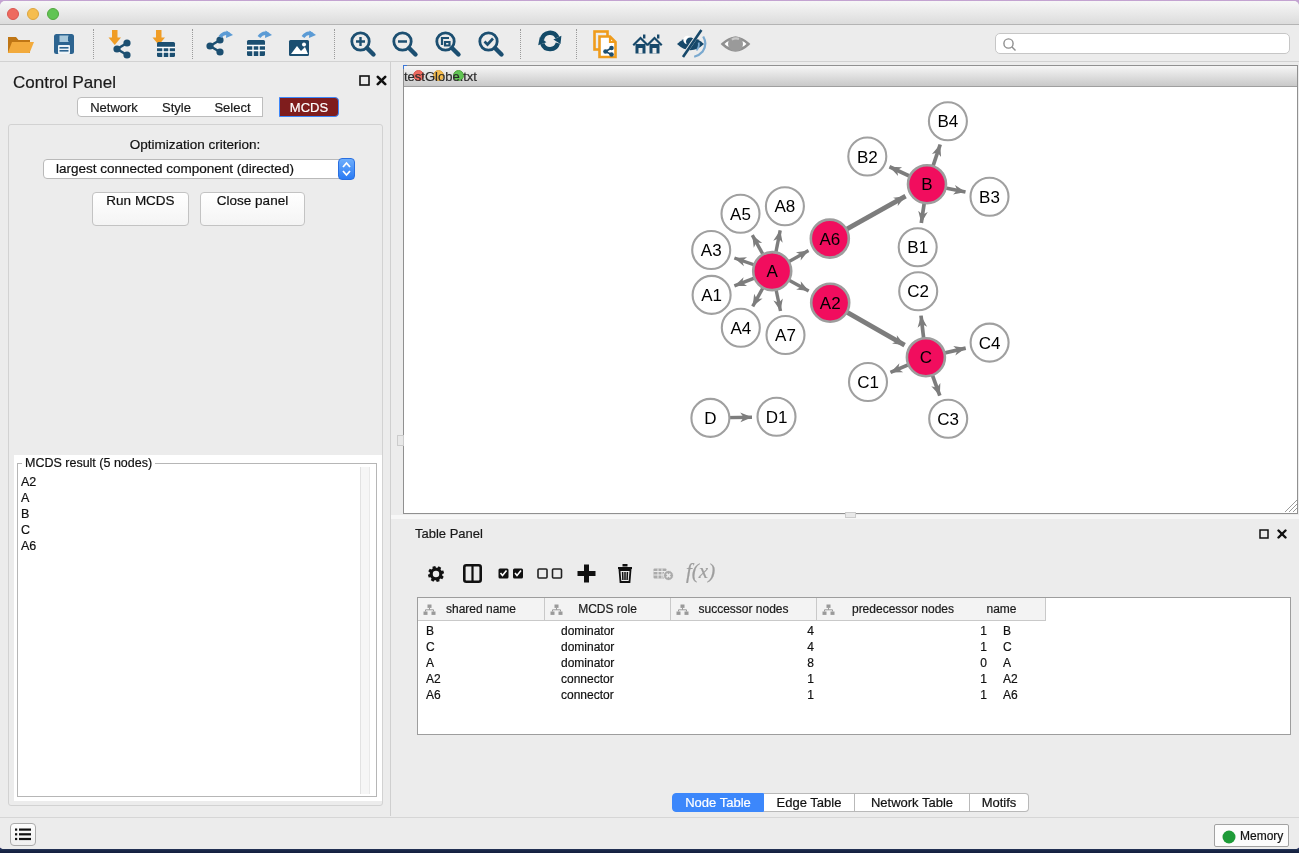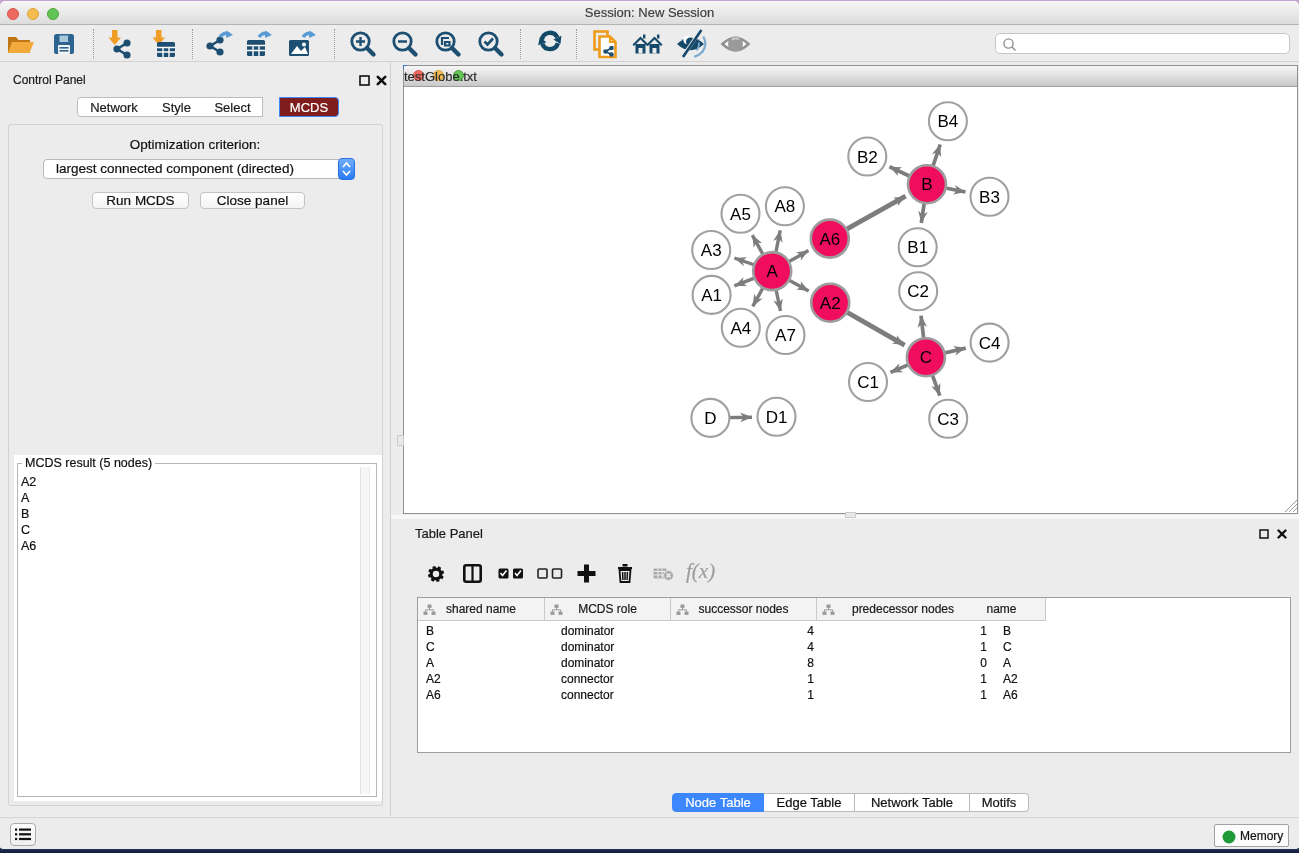--- a/index.html
+++ b/index.html
@@ -11,62 +11,61 @@
 #titlebar .t2{left:27px;background:#f5bd4f;border:0.5px solid #dda53e}
 #titlebar .t3{left:47px;background:#61c454;border:0.5px solid #52a73f}
 #wtitle{position:absolute;top:4px;left:0;width:100%;text-align:center;font-size:13px;color:#404040}
 #toolbar{position:absolute;left:0;top:25px;width:1299px;height:36px;background:#ececec;border-bottom:1px solid #d2d2d2}
 .tbi{position:absolute;top:2px}
 .tsep{position:absolute;top:3px;height:30px;width:0;border-left:1px dotted #9a9a9a}
 #search{position:absolute;left:995px;top:7px;width:295px;height:21px;background:#fff;border:1px solid #c6c6c6;border-radius:5px}
 
 #cp{position:absolute;left:0;top:61px;width:390px;height:754px;background:#ececec}
 #cpline{position:absolute;left:390px;top:61px;width:1px;height:754px;background:#cfcfcf}
-#cptitle{position:absolute;left:13px;top:11px;font-size:12px;color:#1a1a1a}
+#cptitle{position:absolute;left:13px;top:11px;font-size:17px;color:#1a1a1a}
 .pico{position:absolute}
 .tab{position:absolute;top:35px;height:20px;background:#fff;border:1px solid #bdbdbd;font-size:13px;color:#1a1a1a;text-align:center;line-height:19px}
 #tabpanel{position:absolute;left:8px;top:62px;width:375px;height:682px;background:#ececec;border:1px solid #d2d2d2;border-radius:3px}
 #optlab{position:absolute;left:0;top:75px;width:390px;text-align:center;font-size:13.5px;color:#111}
 #dd{position:absolute;left:43px;top:97px;width:311px;height:20px;background:#fff;border:1px solid #b9b9b9;border-radius:4px;font-size:13.5px;color:#111;line-height:18px;padding-left:12px}
 #ddstep{position:absolute;left:338px;top:96px;width:17px;height:22px;border-radius:4px;background:linear-gradient(#6eaefc,#2a7bf4);border:1px solid #2a6fe0}
-.btn{position:absolute;top:130px;height:17px;background:linear-gradient(#ffffff,#f4f4f4);border:1px solid #c3c3c3;border-radius:4px;font-size:13.5px;color:#111;text-align:center;line-height:15px}
+.btn{position:absolute;top:130px;height:34px;background:linear-gradient(#ffffff,#f4f4f4);border:1px solid #c3c3c3;border-radius:4px;font-size:13.5px;color:#111;text-align:center;line-height:15px}
 #reswhite{position:absolute;left:14px;top:393px;width:368px;height:346px;background:#fff}
 #fieldset{position:absolute;left:17px;top:401px;width:360px;height:334px;border:1px solid #b6b6b6}
 #fslegend{position:absolute;left:22px;top:394px;background:#fff;padding:0 3px;font-size:12.5px;color:#111}
 .li{position:absolute;left:21px;font-size:12.5px;color:#111;height:16px;line-height:16px}
 #scrolltrack{position:absolute;left:360px;top:405px;width:10px;height:327px;background:#f6f6f6;border-left:1px solid #e2e2e2;border-right:1px solid #e9e9e9}
 
 #nw{position:absolute;left:403px;top:64px;width:895px;height:449px;background:#fff;border:1px solid #909090}
 #nwtb{position:absolute;left:0;top:0;width:893px;height:21px;background:linear-gradient(#f6f6f6,#c9c9c9);border-bottom:1px solid #9f9f9f}
 #nw .t1{left:9px;top:4px;width:11px;height:11px;background:#ee6a5f;border:0.5px solid #d95750}
 #nw .t2{left:29px;top:4px;width:11px;height:11px;background:#f5bd4f;border:0.5px solid #dda53e}
 #nw .t3{left:49px;top:4px;width:11px;height:11px;background:#61c454;border:0.5px solid #52a73f}
 #nwtitle{position:absolute;top:3px;left:0;width:100%;text-align:left;font-size:13px;color:#2b2b2b}
 #bluecorner{position:absolute;left:402.5px;top:63.5px;width:4px;height:4px;border-left:1.5px solid #3b76d6;border-top:1.5px solid #3b76d6}
 #gapstrip{position:absolute;left:391px;top:514px;width:908px;height:4px;background:#f7f7f7}
 #vsplit{position:absolute;left:397px;top:434px;width:7px;height:11px;background:#e8e8e8;border:1px solid #cccccc}
 #hsplit{position:absolute;left:845px;top:511px;width:11px;height:6px;background:#e8e8e8;border:1px solid #cccccc}
 
 #tp{position:absolute;left:391px;top:518px;width:908px;height:298px;background:#ececec}
 #tptitle{position:absolute;left:24px;top:7px;font-size:13px;color:#1a1a1a}
-#tbl{position:absolute;left:26px;top:78px;width:874px;height:156px;background:#fff;border:1px solid #9d9d9d}
+#tbl{position:absolute;left:26px;top:78px;width:874px;height:138px;background:#fff;border:1px solid #9d9d9d}
 .th{position:absolute;top:0;height:23px;background:#f3f3f3;border-right:1px solid #c9c9c9;border-bottom:1px solid #c9c9c9;font-size:12px;color:#1a1a1a;text-align:center;line-height:23px}
 .td{position:absolute;font-size:12px;color:#111;height:16px;line-height:16px}
 .seg{position:absolute;top:274px;height:19px;background:#fff;border:1px solid #b9b9b9;font-size:13px;color:#111;text-align:center;line-height:17px}
 
 #sb{position:absolute;left:0;top:816px;width:1299px;height:47px;background:#ececec;border-top:1px solid #d6d6d6;border-bottom:1px solid #f8f8f8}
 #sbbtn{position:absolute;left:10px;top:5px;width:26px;height:23px;background:linear-gradient(#fdfdfd,#f0f0f0);border:1px solid #ababab;border-radius:4px}
 #membtn{position:absolute;left:1214px;top:6px;width:75px;height:23px;background:#fcfcfc;border:1px solid #a2a2a2;border-radius:2px;font-size:12px;color:#111}
 </style></head><body>
 <div id="win">
  <div id="titlebar">
   <div class="tl t1"></div>
       <div class="tl t2"></div>
       <div class="tl t3"></div>
-  <div id="wtitle">Session: New Session</div>
  </div>
  <div id="toolbar">
       <svg class="tbi" style="left:4px" width="32" height="32" viewBox="0 0 32 32">
         <path d="M4,9 L12,9 L14.5,12 L26,12 L26,25 L4,25 Z" fill="#bf7615"></path>
         <path d="M8,14 L30,14 L25.5,25 L3.8,25 Z" fill="#f2aa3c"></path>
       </svg>
 <svg class="tbi" style="left:48px" width="32" height="32" viewBox="0 0 32 32">
         <rect x="6" y="6" width="20" height="20" rx="2.5" fill="#2d6490"></rect>
         <rect x="11.5" y="7.5" width="9" height="6.5" fill="#a8c8db"></rect>
         <rect x="20" y="8.5" width="3" height="4.5" fill="#2d6490"></rect>

